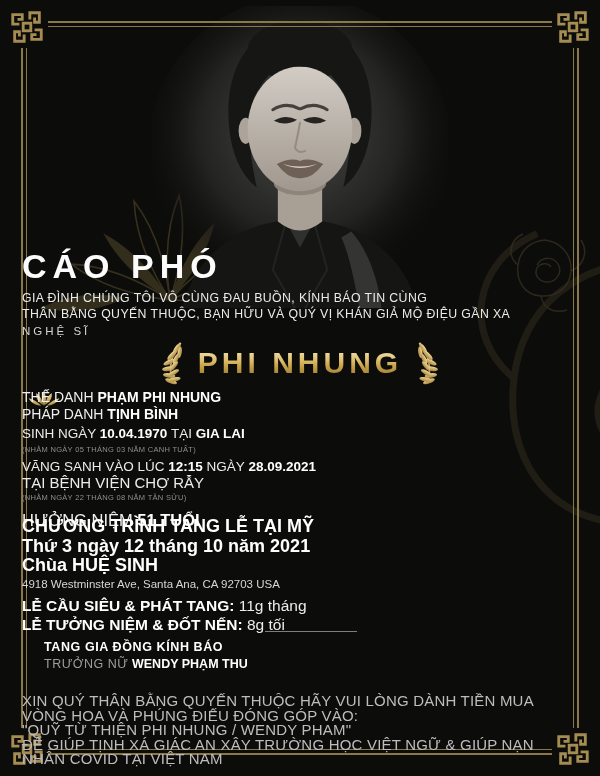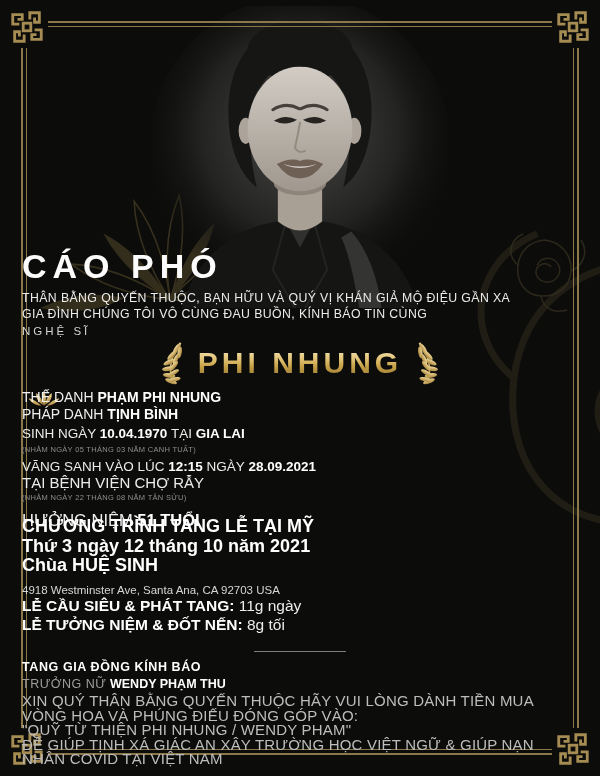--- a/index.html
+++ b/index.html
@@ -44,24 +44,24 @@
   #sec-identity b{color:#ffffff;}
   #sec-life{top:426px;}
   .life-line{font-size:13.5px;line-height:16px;color:#ececec;}
   .life-line b{color:#ffffff;}
   .lunar{font-size:7.5px;line-height:9px;color:#8f8f8f;letter-spacing:.3px;margin:3px 0 5px;}
   .hospital{font-size:15px;line-height:15px;color:#ececec;}
   .age-line{margin-top:9px;font-size:16.5px;color:#efefef;}
   .age-line b{color:#ffffff;}
   #sec-program{top:517px;}
   .prog{font-size:18px;font-weight:bold;line-height:19.5px;color:#ffffff;}
-  .address{margin-top:8px;font-size:11.5px;color:#d6d6d6;line-height:13px;}
+  .address{margin-top:2px;font-size:11.5px;color:#d6d6d6;line-height:13px;}
   #sec-schedule{top:597px;font-size:15.5px;line-height:18.5px;color:#ececec;}
   #sec-schedule b{color:#ffffff;}
-  #sec-family{top:651px;}
+  #sec-family{top:631px;padding-left:22px;}
   .divider{width:92px;border:none;border-top:1px solid #7d7d7d;margin:0 auto 8px;}
   .family{font-size:12.5px;font-weight:bold;letter-spacing:.6px;color:#ffffff;line-height:15px;}
   .daughter{font-size:12.5px;margin-top:2px;line-height:15px;}
   .daughter .lbl{color:#9e9e9e;letter-spacing:.5px;}
   .daughter b{color:#ffffff;}
   #sec-notes{top:694px;font-size:15px;line-height:14.5px;color:#bdbdbd;letter-spacing:.2px;}
 </style>
 </head>
 <body>
 
@@ -177,22 +177,22 @@
         <use href="#knot"></use>
       </svg>
     <svg class="corner c-br">
         <use href="#knot"></use>
       </svg>
   </div>
 
   <div class="sec" id="sec-title">
     <div class="main-title">CÁO PHÓ</div>
     <div class="intro">
+      <div>GIA ĐÌNH CHÚNG TÔI VÔ CÙNG ĐAU BUỒN, KÍNH BÁO TIN CÙNG</div>
       <div>THÂN BẰNG QUYẾN THUỘC, BẠN HỮU VÀ QUÝ VỊ KHÁN GIẢ MỘ ĐIỆU GẦN XA</div>
-      <div>GIA ĐÌNH CHÚNG TÔI VÔ CÙNG ĐAU BUỒN, KÍNH BÁO TIN CÙNG</div>
     </div>
   </div>
 
   <div class="sec" id="sec-name">
     <div class="honorific">NGHỆ SĨ</div>
     <div class="name-row">
       <svg class="laurel">
           <use href="#laurelsym"></use>
         </svg>
       <span class="artist-name">PHI NHUNG</span>
@@ -249,21 +249,21 @@
   <div class="sec" id="sec-program">
     <div class="prog">CHƯƠNG TRÌNH TANG LỄ TẠI MỸ</div>
     <div class="prog">Thứ 3 ngày 12 tháng 10 năm 2021</div>
     <div class="prog">Chùa HUỆ SINH</div>
     <div class="address">4918 Westminster Ave, Santa Ana, CA 92703 USA</div>
   </div>
 
   <div class="sec" id="sec-schedule">
     <div>
       <b>LỄ CẦU SIÊU &amp; PHÁT TANG:</b>
-      <span>11g ngày</span>
+      <span>11g tháng</span>
     </div>
     <div>
       <b>LỄ TƯỞNG NIỆM &amp; ĐỐT NẾN:</b>
       <span>8g tối</span>
     </div>
   </div>
 
   <div class="sec" id="sec-family">
     <hr class="divider">
     <div class="family">TANG GIA ĐỒNG KÍNH BÁO</div>

